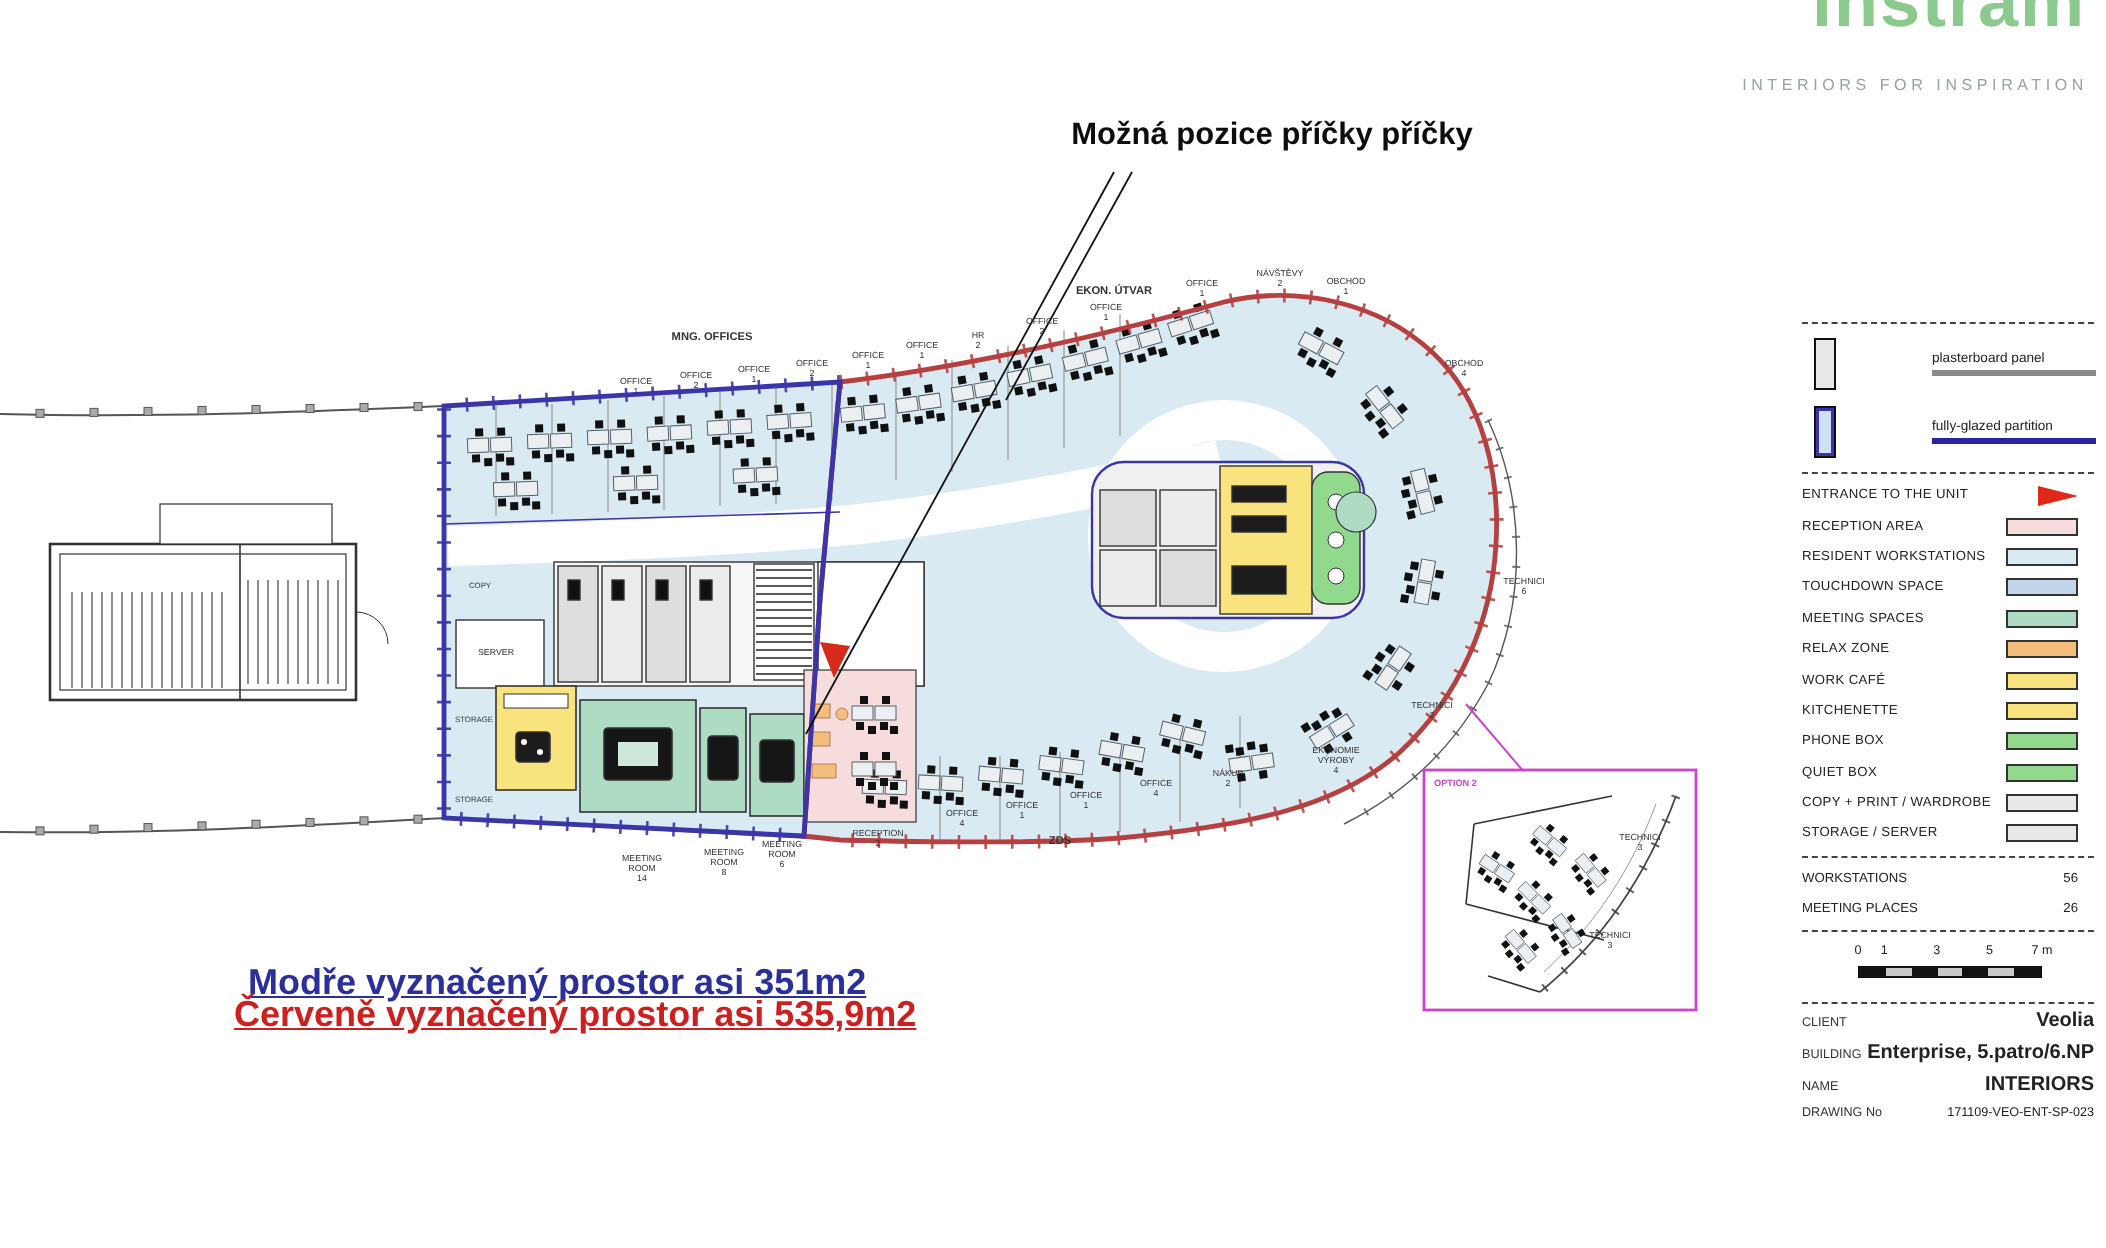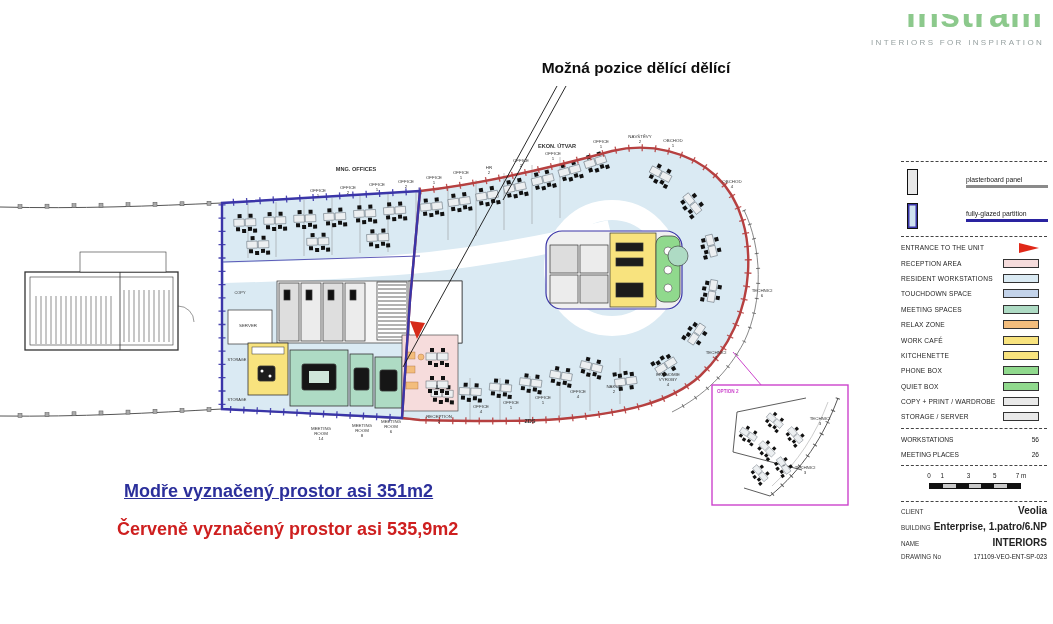--- a/index.html
+++ b/index.html
@@ -2,32 +2,32 @@
 <html><head>
 <meta charset="utf-8">
 <style>
   html,body{margin:0;padding:0;}
   body{
     width:1053px;height:624px;position:relative;overflow:hidden;
     background:#ffffff;font-family:"Liberation Sans",sans-serif;color:#222;
   }
 
   
-  #logo-clip{position:absolute;right:6px;top:0;width:170px;height:21px;overflow:hidden;margin-top:14px;}
+  #logo-clip{position:absolute;right:6px;top:0;width:170px;height:21px;overflow:hidden;}
   #logo-text{font-weight:bold;font-size:36px;line-height:36px;letter-spacing:1px;
              color:#8cc98c;text-align:right;margin-top:-17px;padding-right:4px;}
   #logo-tagline{position:absolute;right:9px;top:38px;font-size:8px;letter-spacing:2.3px;
                 color:#97a1a1;white-space:nowrap;}
 
   
   #heading{position:absolute;left:528px;top:59px;width:216px;text-align:center;
            font-size:15.5px;font-weight:bold;color:#0d0d0d;}
   .note{position:absolute;font-size:18px;font-weight:bold;white-space:nowrap;}
   #note-blue{left:124px;top:481px;text-decoration:underline;}
-  #note-red{left:117px;top:519px;}
+  #note-red{left:117px;top:497px;text-decoration:underline;}
 
   
   .plan-label{position:absolute;transform:translate(-50%,-50%);text-align:center;
               white-space:pre-line;line-height:1.15;color:#333;}
   #inset-title{position:absolute;font-size:4.6px;font-weight:bold;}
 
   
   #legend{position:absolute;left:901px;top:158px;width:146px;font-size:6.6px;color:#222;}
   .lg-sep{border-top:1.2px dashed #444;margin:3px 0;}
   .lg-prow{display:flex;align-items:center;height:34px;}
@@ -632,21 +632,21 @@
         </g>
       </g>
   </g>
 </svg>
 
 <div id="logo-clip">
   <div id="logo-text">instram</div>
 </div>
 <div id="logo-tagline">INTERIORS FOR INSPIRATION</div>
 
-<div id="heading">Možná pozice dělící dělící</div>
+<div id="heading">Možná pozice příčky příčky</div>
 
 <div id="plan-labels">
     <div class="plan-label" style="left: 356px; top: 169px; font-size: 5.6px; font-weight: bold;">MNG. OFFICES</div>
     <div class="plan-label" style="left: 557px; top: 146px; font-size: 5.6px; font-weight: bold;">EKON. ÚTVAR</div>
     <div class="plan-label" style="left: 318px; top: 193px; font-size: 4.4px;">OFFICE
 1</div>
     <div class="plan-label" style="left: 348px; top: 190px; font-size: 4.4px;">OFFICE
 2</div>
     <div class="plan-label" style="left: 377px; top: 187px; font-size: 4.4px;">OFFICE
 1</div>
@@ -818,21 +818,21 @@
   </div>
 
   <div class="lg-sep"></div>
   <div id="title-block">
       <div class="tb-row">
         <span class="tb-label">CLIENT</span>
         <span class="tb-value">Veolia</span>
       </div>
       <div class="tb-row">
         <span class="tb-label">BUILDING</span>
-        <span class="tb-value">Enterprise, 1.patro/6.NP</span>
+        <span class="tb-value">Enterprise, 5.patro/6.NP</span>
       </div>
       <div class="tb-row">
         <span class="tb-label">NAME</span>
         <span class="tb-value">INTERIORS</span>
       </div>
       <div class="tb-row">
         <span class="tb-label">DRAWING No</span>
         <span class="tb-value small">171109-VEO-ENT-SP-023</span>
       </div>
     </div>

